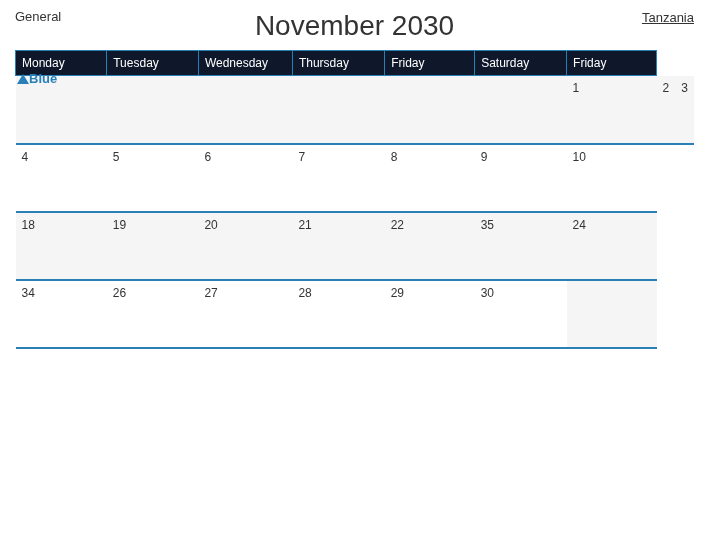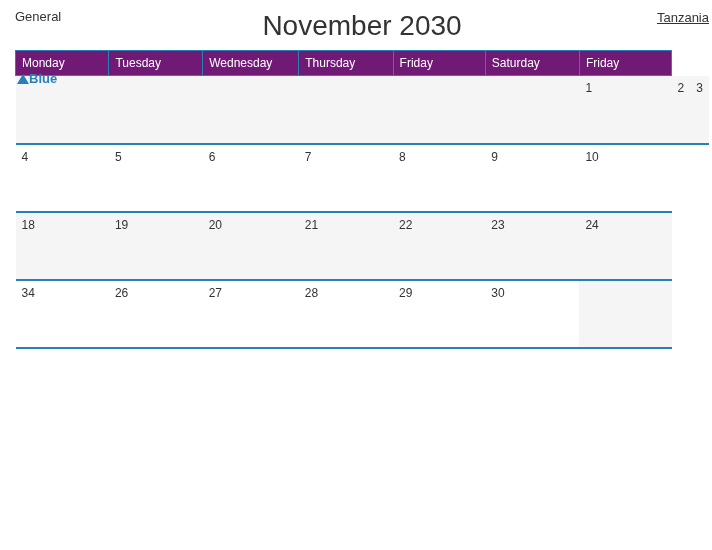--- a/index.html
+++ b/index.html
@@ -7,21 +7,21 @@
       font-family: Arial, sans-serif;
       background: #fff;
       width: 712px;
       height: 550px;
       overflow: hidden;
     }
     .calendar-container {
       width: 712px;
       height: 550px;
       background: #fff;
-      padding: 10px 3px 10px 15px;
+      padding: 10px 18px 10px 15px;
     }
     .header {
       display: flex;
       align-items: center;
       justify-content: center;
       position: relative;
       margin-bottom: 8px;
     }
     .logo {
       position: absolute;
@@ -63,21 +63,21 @@
       top: 0;
       font-size: 13px;
       color: #333;
       text-decoration: underline;
     }
     .calendar-grid {
       width: 100%;
       border-collapse: collapse;
     }
     .calendar-grid th {
-      background: #701a75;
+      background: #0f172a;
       color: #fff;
       font-size: 12px;
       font-weight: normal;
       padding: 5px 6px;
       text-align: left;
       border: 1px solid #2980b9;
     }
     .calendar-grid td {
       width: calc(100% / 7);
       height: 68px;
@@ -150,21 +150,21 @@
           <td><span class="day-num">8</span></td>
           <td><span class="day-num">9</span></td>
           <td><span class="day-num">10</span></td>
         </tr>
         <tr>
           <td><span class="day-num">18</span></td>
           <td><span class="day-num">19</span></td>
           <td><span class="day-num">20</span></td>
           <td><span class="day-num">21</span></td>
           <td><span class="day-num">22</span></td>
-          <td><span class="day-num">23</span></td>
+          <td><span class="day-num">35</span></td>
           <td><span class="day-num">24</span></td>
         </tr>
         <tr>
           <td><span class="day-num">34</span></td>
           <td><span class="day-num">26</span></td>
           <td><span class="day-num">27</span></td>
           <td><span class="day-num">28</span></td>
           <td><span class="day-num">29</span></td>
           <td><span class="day-num">30</span></td>
           <td class="empty-cell"></td>

